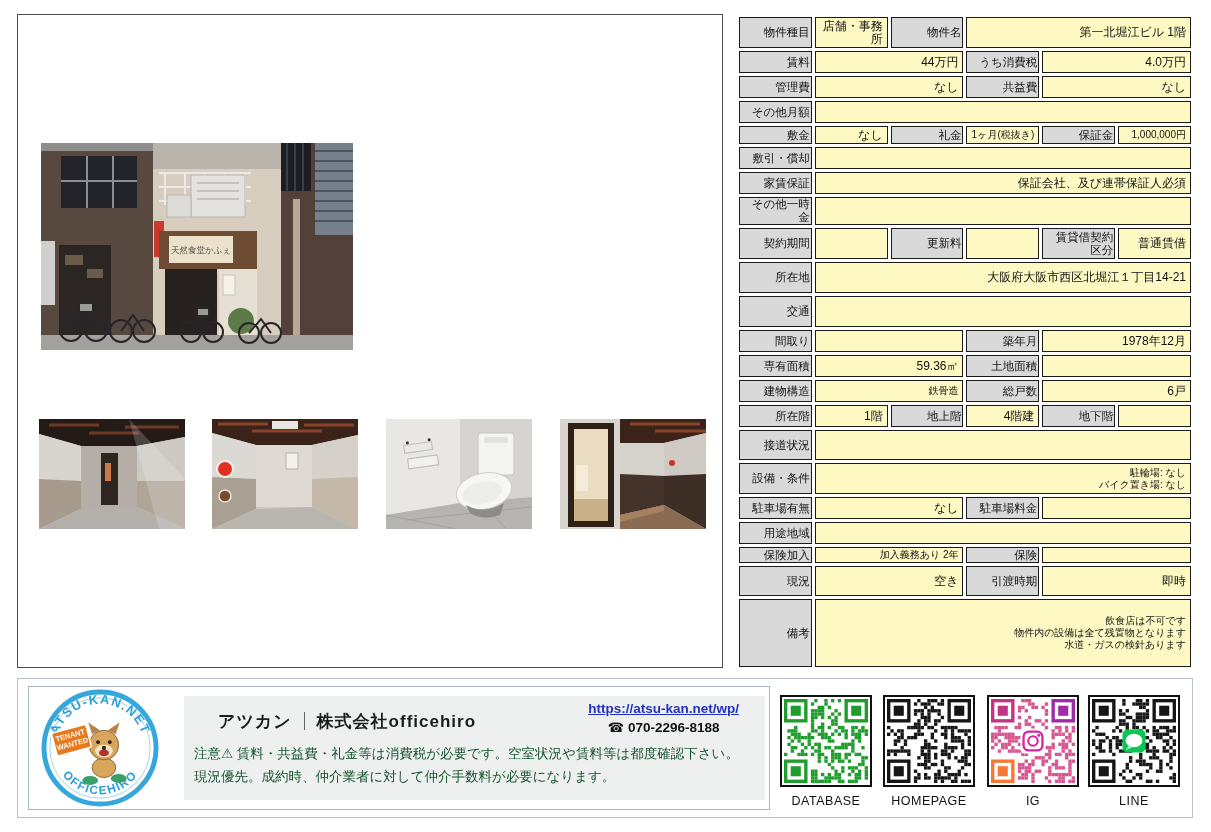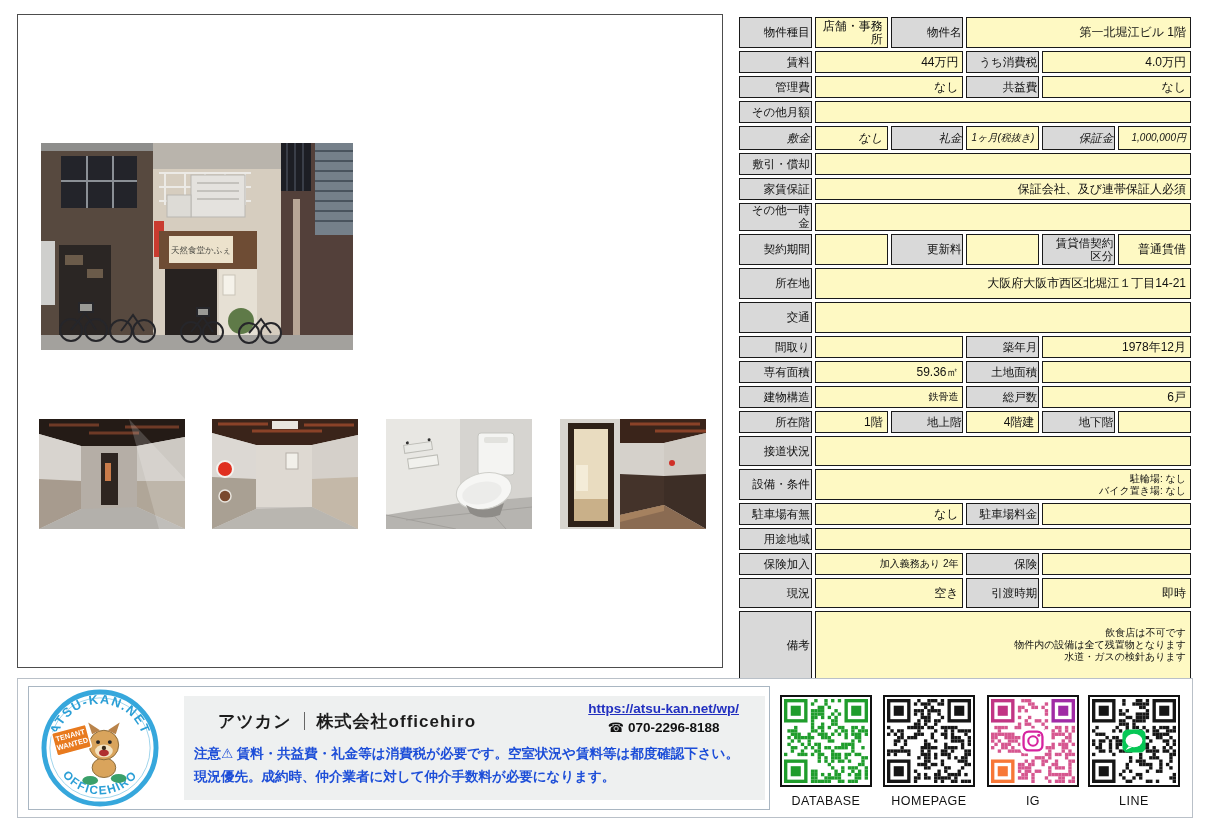--- a/index.html
+++ b/index.html
@@ -28,21 +28,21 @@
   .footer-inner{position:absolute;left:10px;top:7px;width:740px;height:122px;
     border:1px solid #a9b6c2;background:#fff;}
   .logo{position:absolute;left:12px;top:2px;width:118px;height:118px;}
   .info-panel{position:absolute;left:155px;top:9px;right:4px;bottom:9px;background:#eef0f0;}
   .brand{position:absolute;left:34px;top:14px;font-size:17px;font-weight:bold;color:#1c1c1c;letter-spacing:1px;white-space:nowrap;}
   .vbar{display:inline-block;width:1px;height:18px;background:#666;margin:0 12px;vertical-align:-3px;}
   .contact{position:absolute;top:3px;right:26px;text-align:center;}
   .contact a{color:#2230c0;font-weight:bold;font-size:13.5px;text-decoration:underline;}
   .phone{font-size:13.5px;color:#111;margin-top:3px;font-weight:bold;white-space:nowrap;}
   .phone .ico{font-size:13px;margin-right:4px;}
-  .notes{position:absolute;left:10px;top:46px;font-size:13.5px;color:#1d4ed8;font-weight:bold;line-height:23px;white-space:nowrap;}
+  .notes{position:absolute;left:10px;top:46px;font-size:13.5px;color:#14532d;font-weight:normal;line-height:23px;white-space:nowrap;}
 
   .qr-item{position:absolute;top:16px;width:92px;}
   .q1{left:762px}.q2{left:865px}.q3{left:969px}.q4{left:1070px}
   .qr-box{width:84px;height:84px;border:2px solid #111;background:#fff;padding:2px;}
   .qr-label{text-align:center;font-size:12.5px;margin-top:3px;color:#111;letter-spacing:.5px;}
 </style>
 </head>
 <body>
 
 <div class="photo-panel">
@@ -191,21 +191,21 @@
       <tr style="height: 22px;">
         <td colspan="1" class="label">管理費</td>
         <td colspan="2" class="value">なし</td>
         <td colspan="1" class="label">共益費</td>
         <td colspan="2" class="value">なし</td>
       </tr>
       <tr style="height: 22px;">
         <td colspan="1" class="label">その他月額</td>
         <td colspan="5" class="value"></td>
       </tr>
-      <tr style="height: 24px; font-style: italic;">
+      <tr style="height: 18px;">
         <td colspan="1" class="label">敷金</td>
         <td colspan="1" class="value">なし</td>
         <td colspan="1" class="label">礼金</td>
         <td colspan="1" class="value small">1ヶ月(税抜き)</td>
         <td colspan="1" class="label">保証金</td>
         <td colspan="1" class="value small">1,000,000円</td>
       </tr>
       <tr style="height: 22px;">
         <td colspan="1" class="label">敷引・償却</td>
         <td colspan="5" class="value"></td>
@@ -271,21 +271,21 @@
       <tr style="height: 22px;">
         <td colspan="1" class="label">駐車場有無</td>
         <td colspan="2" class="value">なし</td>
         <td colspan="1" class="label">駐車場料金</td>
         <td colspan="2" class="value"></td>
       </tr>
       <tr style="height: 22px;">
         <td colspan="1" class="label">用途地域</td>
         <td colspan="5" class="value"></td>
       </tr>
-      <tr style="height: 22px; margin-left: 36px;">
+      <tr style="height: 16px; margin-left: 36px;">
         <td colspan="1" class="label">保険加入</td>
         <td colspan="2" class="value small">加入義務あり 2年</td>
         <td colspan="1" class="label">保険</td>
         <td colspan="2" class="value"></td>
       </tr>
       <tr style="height: 30px; padding-left: 8px;">
         <td colspan="1" class="label">現況</td>
         <td colspan="2" class="value">空き</td>
         <td colspan="1" class="label">引渡時期</td>
         <td colspan="2" class="value">即時</td>

